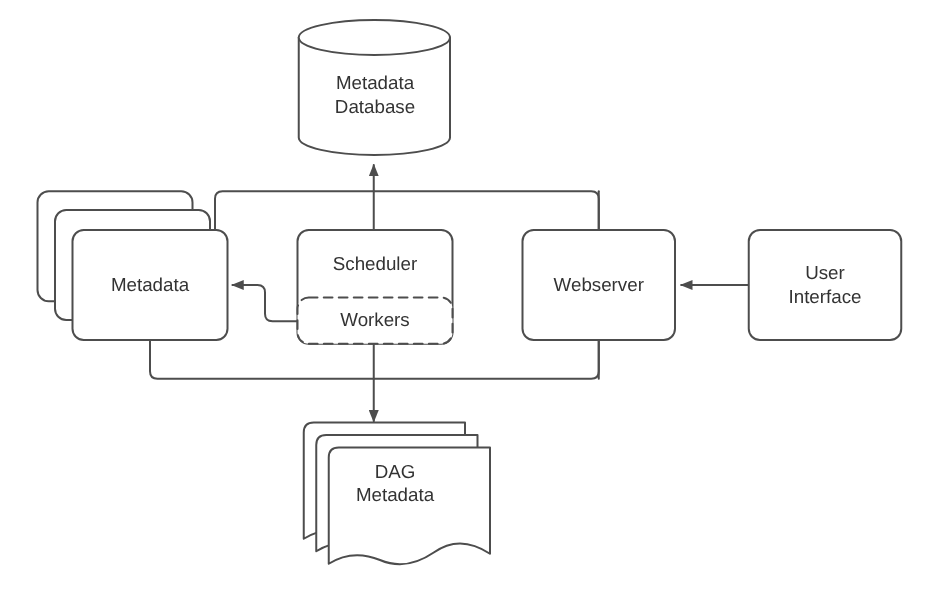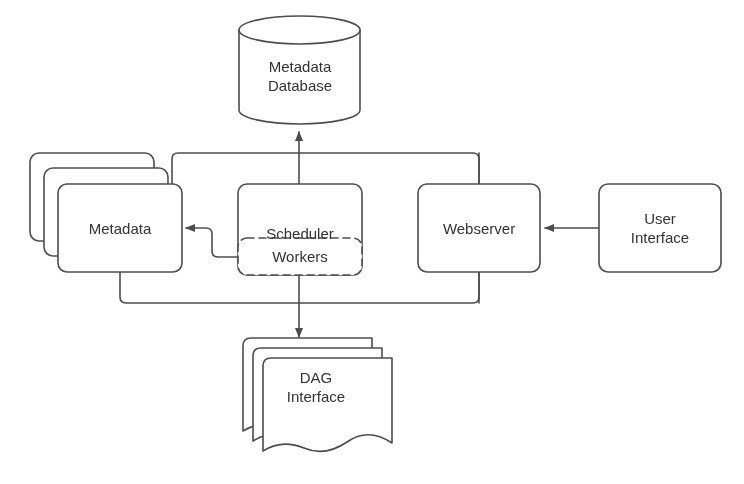--- a/index.html
+++ b/index.html
@@ -33,21 +33,21 @@
     justify-content: center;
     text-align: center;
     color: #333333;
     font-family: "Liberation Sans", sans-serif;
     font-size: 15px;
     line-height: 19px;
     white-space: pre-line;
     pointer-events: none;
   }
   .label-workers   { left: 58px;  top: 184px; width: 124px; height: 88px; }
-  .label-scheduler { left: 238px; top: 184px; width: 124px; height: 54px; margin-top: 22px; }
+  .label-scheduler { left: 238px; top: 184px; width: 124px; height: 54px; }
   .label-executor  { left: 238px; top: 238px; width: 124px; height: 37px; }
   .label-webserver { left: 418px; top: 184px; width: 122px; height: 88px; }
   .label-ui        { left: 599px; top: 184px; width: 122px; height: 88px; }
   .label-database  { left: 239px; top: 30px;  width: 122px; height: 92px; }
   .label-dag       { left: 256px; top: 344px; width: 120px; height: 86px; }
 </style>
 </head>
 <body>
 
 <div id="diagram-root">
@@ -112,15 +112,15 @@
   <div class="node-label label-scheduler">Scheduler</div>
 
   <div class="node-label label-executor">Workers</div>
 
   <div class="node-label label-ui">User
 Interface</div>
 
   <div class="node-label label-webserver">Webserver</div>
 
   <div class="node-label label-dag">DAG
-Interface</div>
+Metadata</div>
 
 </div>
 
 </body></html>

